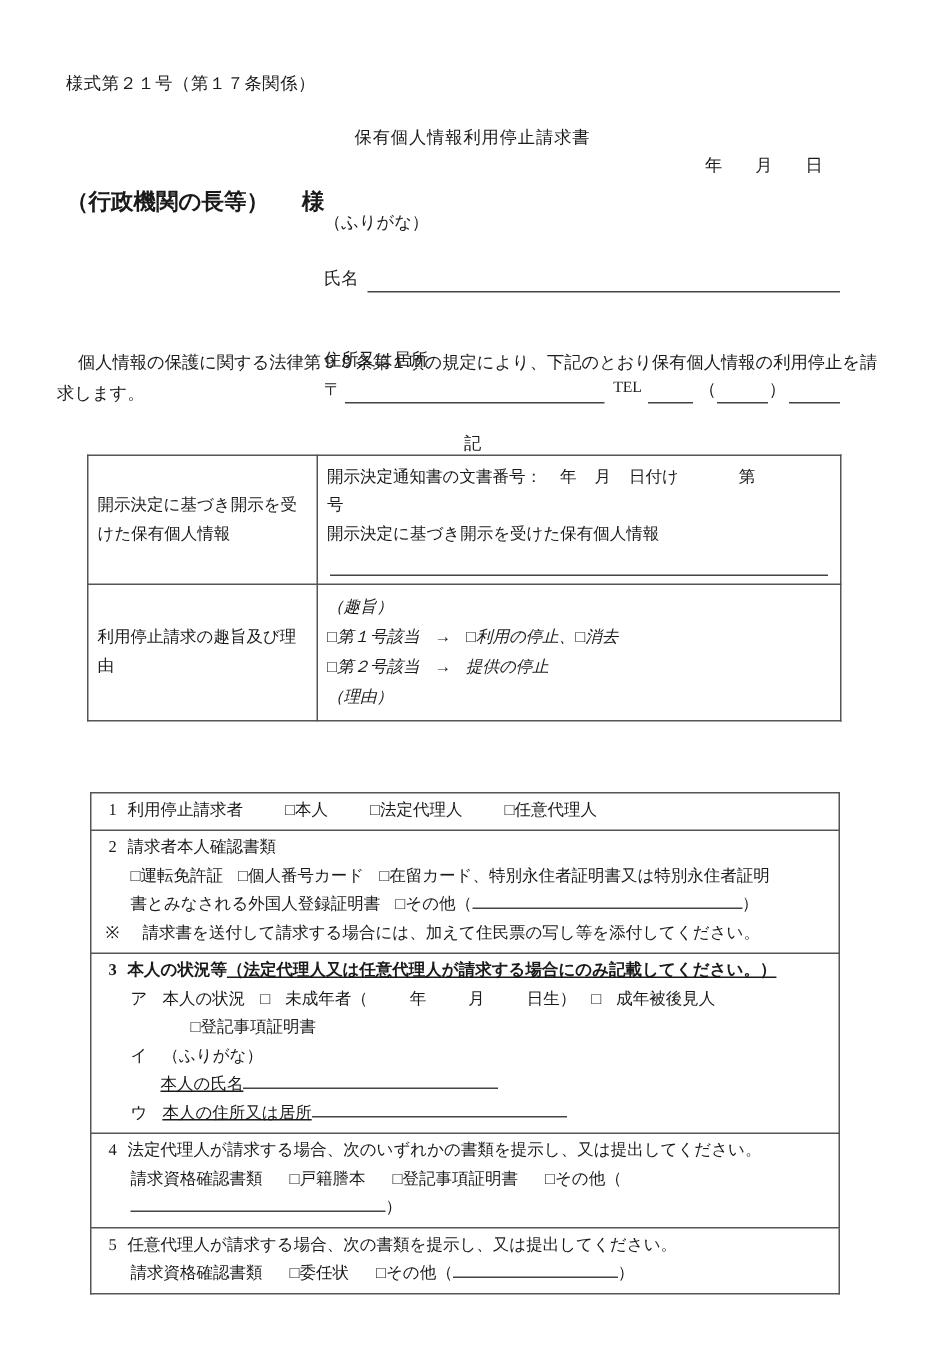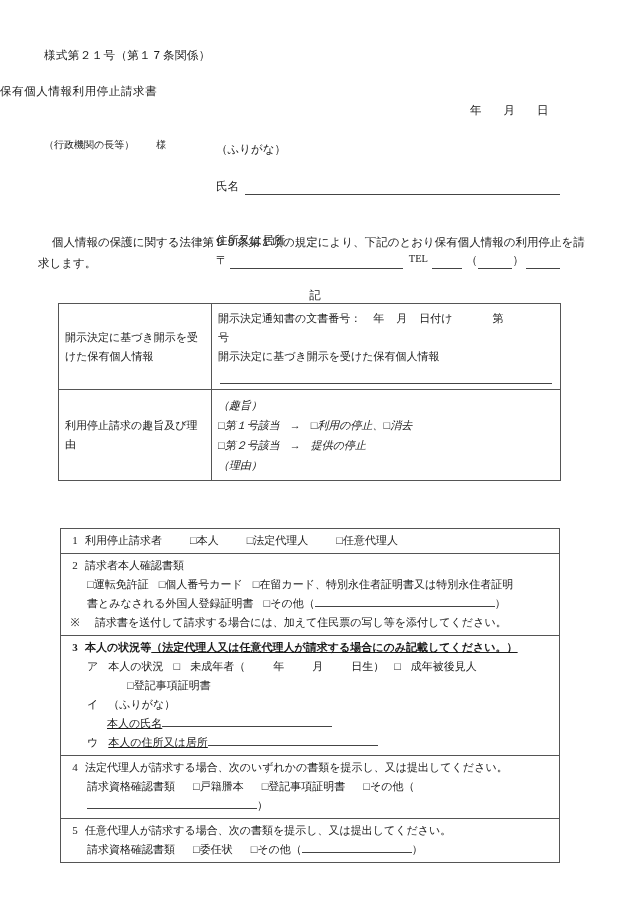--- a/index.html
+++ b/index.html
@@ -29,40 +29,41 @@
     left: 44px;
     top: 48px;
     font-size: 11.5px;
     letter-spacing: 0.4px;
     white-space: nowrap;
   }
   .doc-title {
     position: absolute;
     left: 0; top: 84px;
     width: 630px;
-    text-align: left;
+    text-align: center;
     font-size: 11.5px;
     letter-spacing: 0.6px;
     white-space: nowrap;
   }
   .date-line {
     position: absolute;
     left: 470px;
     top: 103px;
     font-size: 11.5px;
     white-space: nowrap;
   }
   .date-line .sp { display: inline-block; width: 22px; }
 
   .addressee {
     position: absolute;
     left: 44px;
-    top: 138px;
-    font-size: 10px;
+    top: 125px;
+    font-size: 15px;
     white-space: nowrap;
+    font-weight: bold;
   }
   .addressee .gap { display: inline-block; width: 22px; }
 
   
   .applicant {
     position: absolute;
     left: 212px;
     top: 141px;
     width: 348px;
     font-size: 11.5px;

